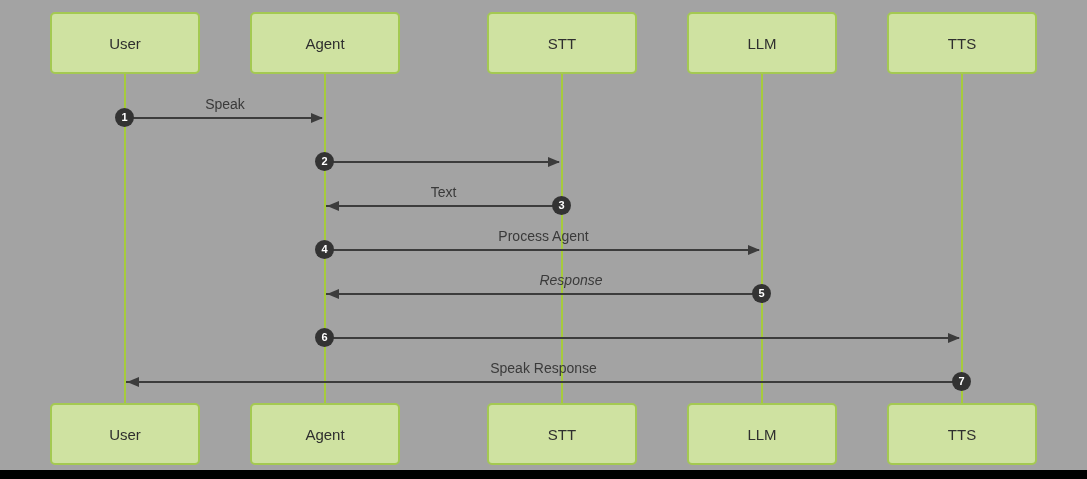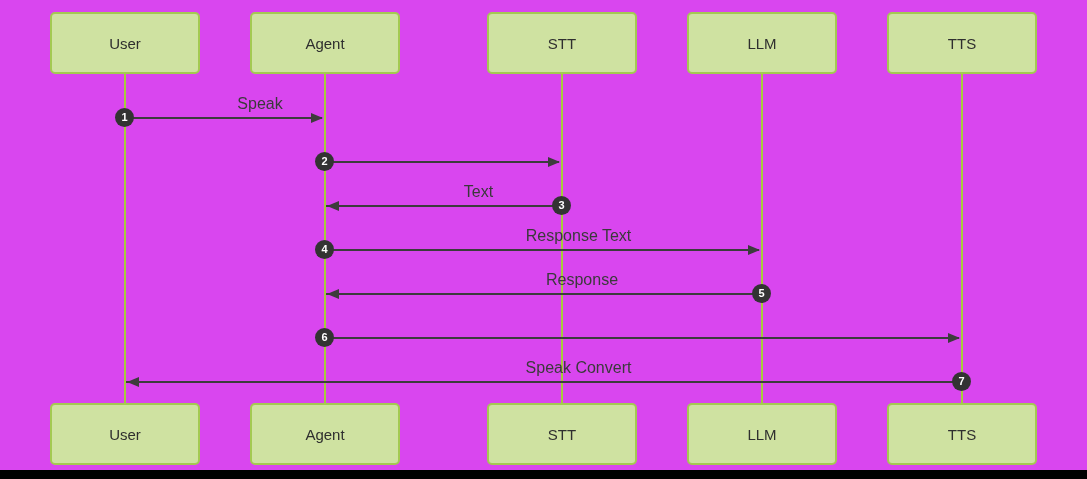--- a/index.html
+++ b/index.html
@@ -58,29 +58,28 @@
     font-weight: bold;
     display: flex;
     align-items: center;
     justify-content: center;
     line-height: 19px;
   }
   .msg-label {
     position: absolute;
     transform: translateX(-50%);
     white-space: nowrap;
-    font-size: 16px;
+    font-size: 14px;
     line-height: 16px;
-    margin-left: 35px;
   }
 </style>
 </head>
 <body>
 
-<div class="stage" style="background: #d946ef;">
+<div class="stage" style="background: #a3a3a3;">
   <div class="bottom-bar" style="background: rgb(0, 0, 0); height: 9px;"></div>
 <div class="lifeline" style="left: 124px; top: 73px; height: 331px; background: rgb(166, 203, 60);"></div>
     <div class="actor-box" style="left: 50px; top: 12px; width: 150px; height: 62px; background: rgb(207, 226, 161); border: 2px solid rgb(164, 201, 82); color: rgb(47, 47, 47);">
       <span>User</span>
     </div>
     <div class="actor-box" style="left: 50px; top: 403px; width: 150px; height: 62px; background: rgb(207, 226, 161); border: 2px solid rgb(164, 201, 82); color: rgb(47, 47, 47);">
       <span>User</span>
     </div>
     <div class="lifeline" style="left: 324px; top: 73px; height: 331px; background: rgb(166, 203, 60);"></div>
     <div class="actor-box" style="left: 250px; top: 12px; width: 150px; height: 62px; background: rgb(207, 226, 161); border: 2px solid rgb(164, 201, 82); color: rgb(47, 47, 47);">
@@ -117,25 +116,25 @@
     <div class="msg-line" style="left: 326px; width: 233px; top: 161px; background: rgb(60, 60, 60);"></div>
     <div class="msg-arrowhead" style="top: 157px; border-left: 12px solid rgb(60, 60, 60); left: 548px;"></div>
     <div class="msg-seq" style="left: 315px; top: 152px; background: rgb(51, 51, 51); color: rgb(255, 255, 255);">2</div>
     <div class="msg-line" style="left: 326px; width: 233px; top: 205px; background: rgb(60, 60, 60);"></div>
     <div class="msg-arrowhead" style="top: 201px; border-right: 12px solid rgb(60, 60, 60); left: 327px;"></div>
     <div class="msg-seq" style="left: 552px; top: 196px; background: rgb(51, 51, 51); color: rgb(255, 255, 255);">3</div>
     <div class="msg-label" style="left: 443.5px; top: 184px; color: rgb(58, 58, 58);">Text</div>
     <div class="msg-line" style="left: 326px; width: 433px; top: 249px; background: rgb(60, 60, 60);"></div>
     <div class="msg-arrowhead" style="top: 245px; border-left: 12px solid rgb(60, 60, 60); left: 748px;"></div>
     <div class="msg-seq" style="left: 315px; top: 240px; background: rgb(51, 51, 51); color: rgb(255, 255, 255);">4</div>
-    <div class="msg-label" style="left: 543.5px; top: 228px; color: rgb(58, 58, 58);">Response Text</div>
+    <div class="msg-label" style="left: 543.5px; top: 228px; color: rgb(58, 58, 58);">Process Agent</div>
     <div class="msg-line" style="left: 326px; width: 433px; top: 293px; background: rgb(60, 60, 60);"></div>
     <div class="msg-arrowhead" style="top: 289px; border-right: 12px solid rgb(60, 60, 60); left: 327px;"></div>
     <div class="msg-seq" style="left: 752px; top: 284px; background: rgb(51, 51, 51); color: rgb(255, 255, 255);">5</div>
-    <div class="msg-label" style="left: 547px; top: 272px; color: rgb(58, 58, 58);">Response</div>
+    <div class="msg-label" style="left: 571px; top: 272px; color: rgb(58, 58, 58); font-style: italic;">Response</div>
     <div class="msg-line" style="left: 326px; width: 633px; top: 337px; background: rgb(60, 60, 60);"></div>
     <div class="msg-arrowhead" style="top: 333px; border-left: 12px solid rgb(60, 60, 60); left: 948px;"></div>
     <div class="msg-seq" style="left: 315px; top: 328px; background: rgb(51, 51, 51); color: rgb(255, 255, 255);">6</div>
     <div class="msg-line" style="left: 126px; width: 833px; top: 381px; background: rgb(60, 60, 60);"></div>
     <div class="msg-arrowhead" style="top: 377px; border-right: 12px solid rgb(60, 60, 60); left: 127px;"></div>
     <div class="msg-seq" style="left: 952px; top: 372px; background: rgb(51, 51, 51); color: rgb(255, 255, 255);">7</div>
-    <div class="msg-label" style="left: 543.5px; top: 360px; color: rgb(58, 58, 58);">Speak Convert</div>
+    <div class="msg-label" style="left: 543.5px; top: 360px; color: rgb(58, 58, 58);">Speak Response</div>
   </div>
 
 </body></html>

